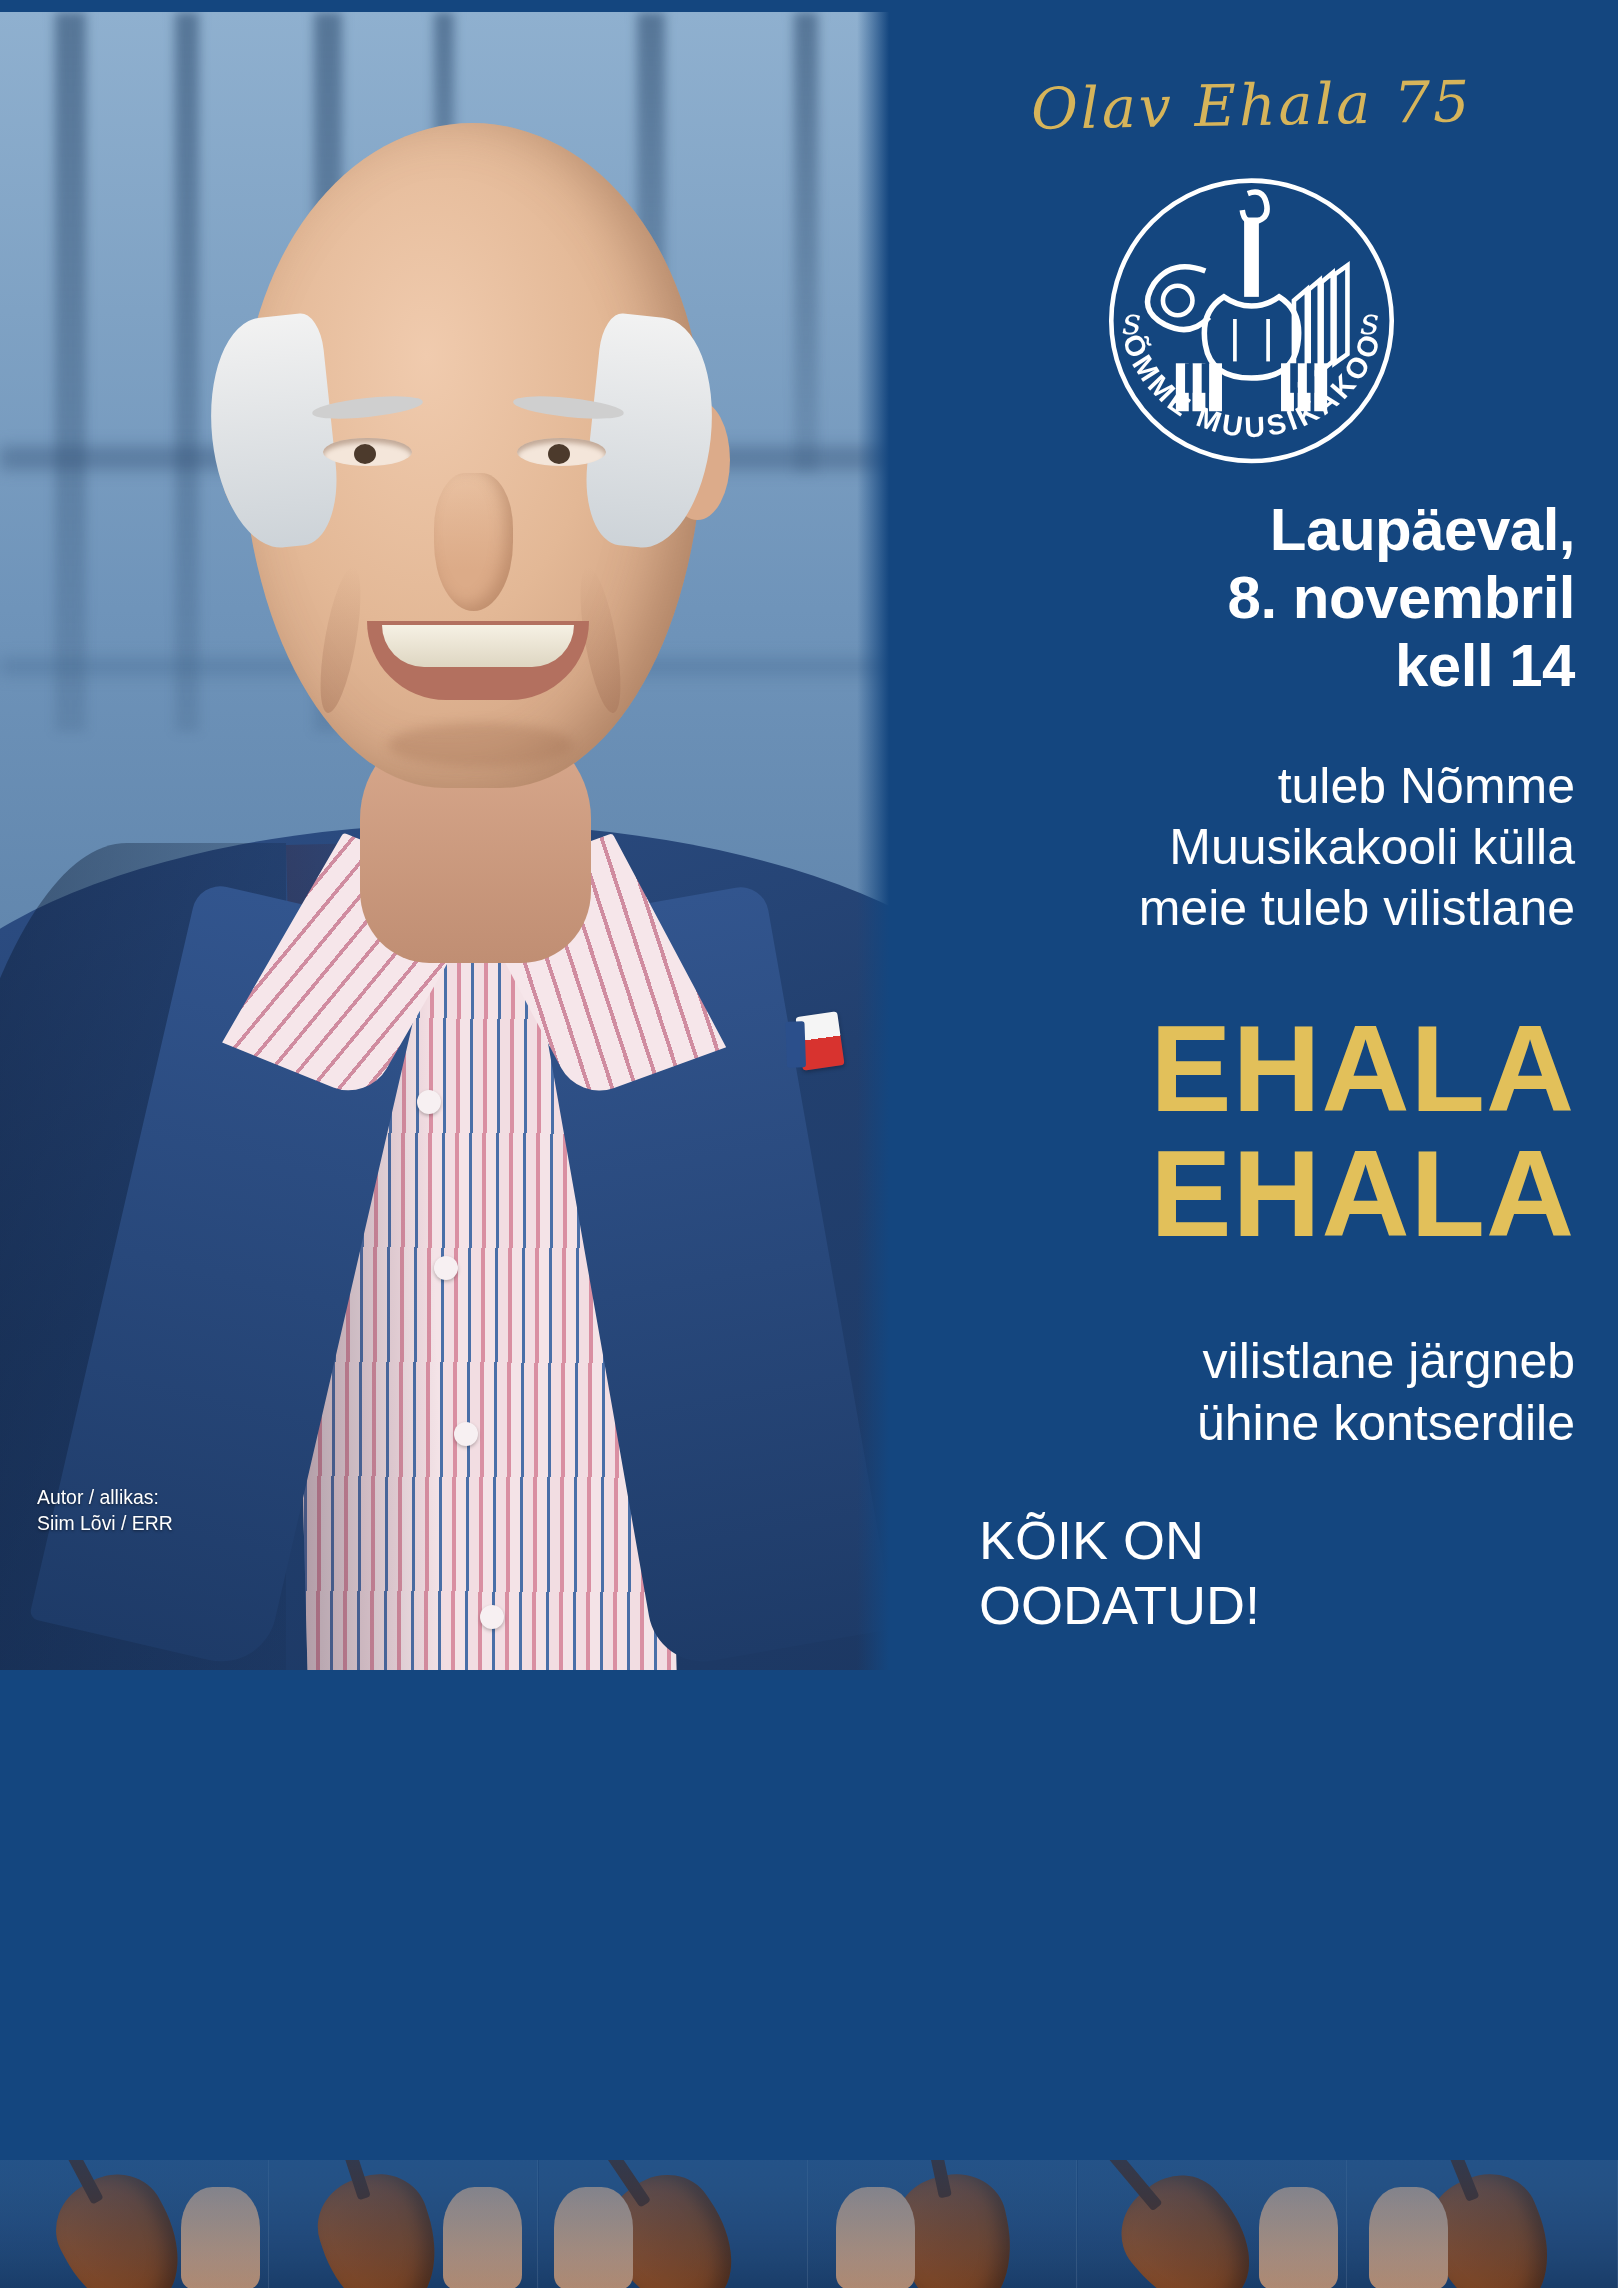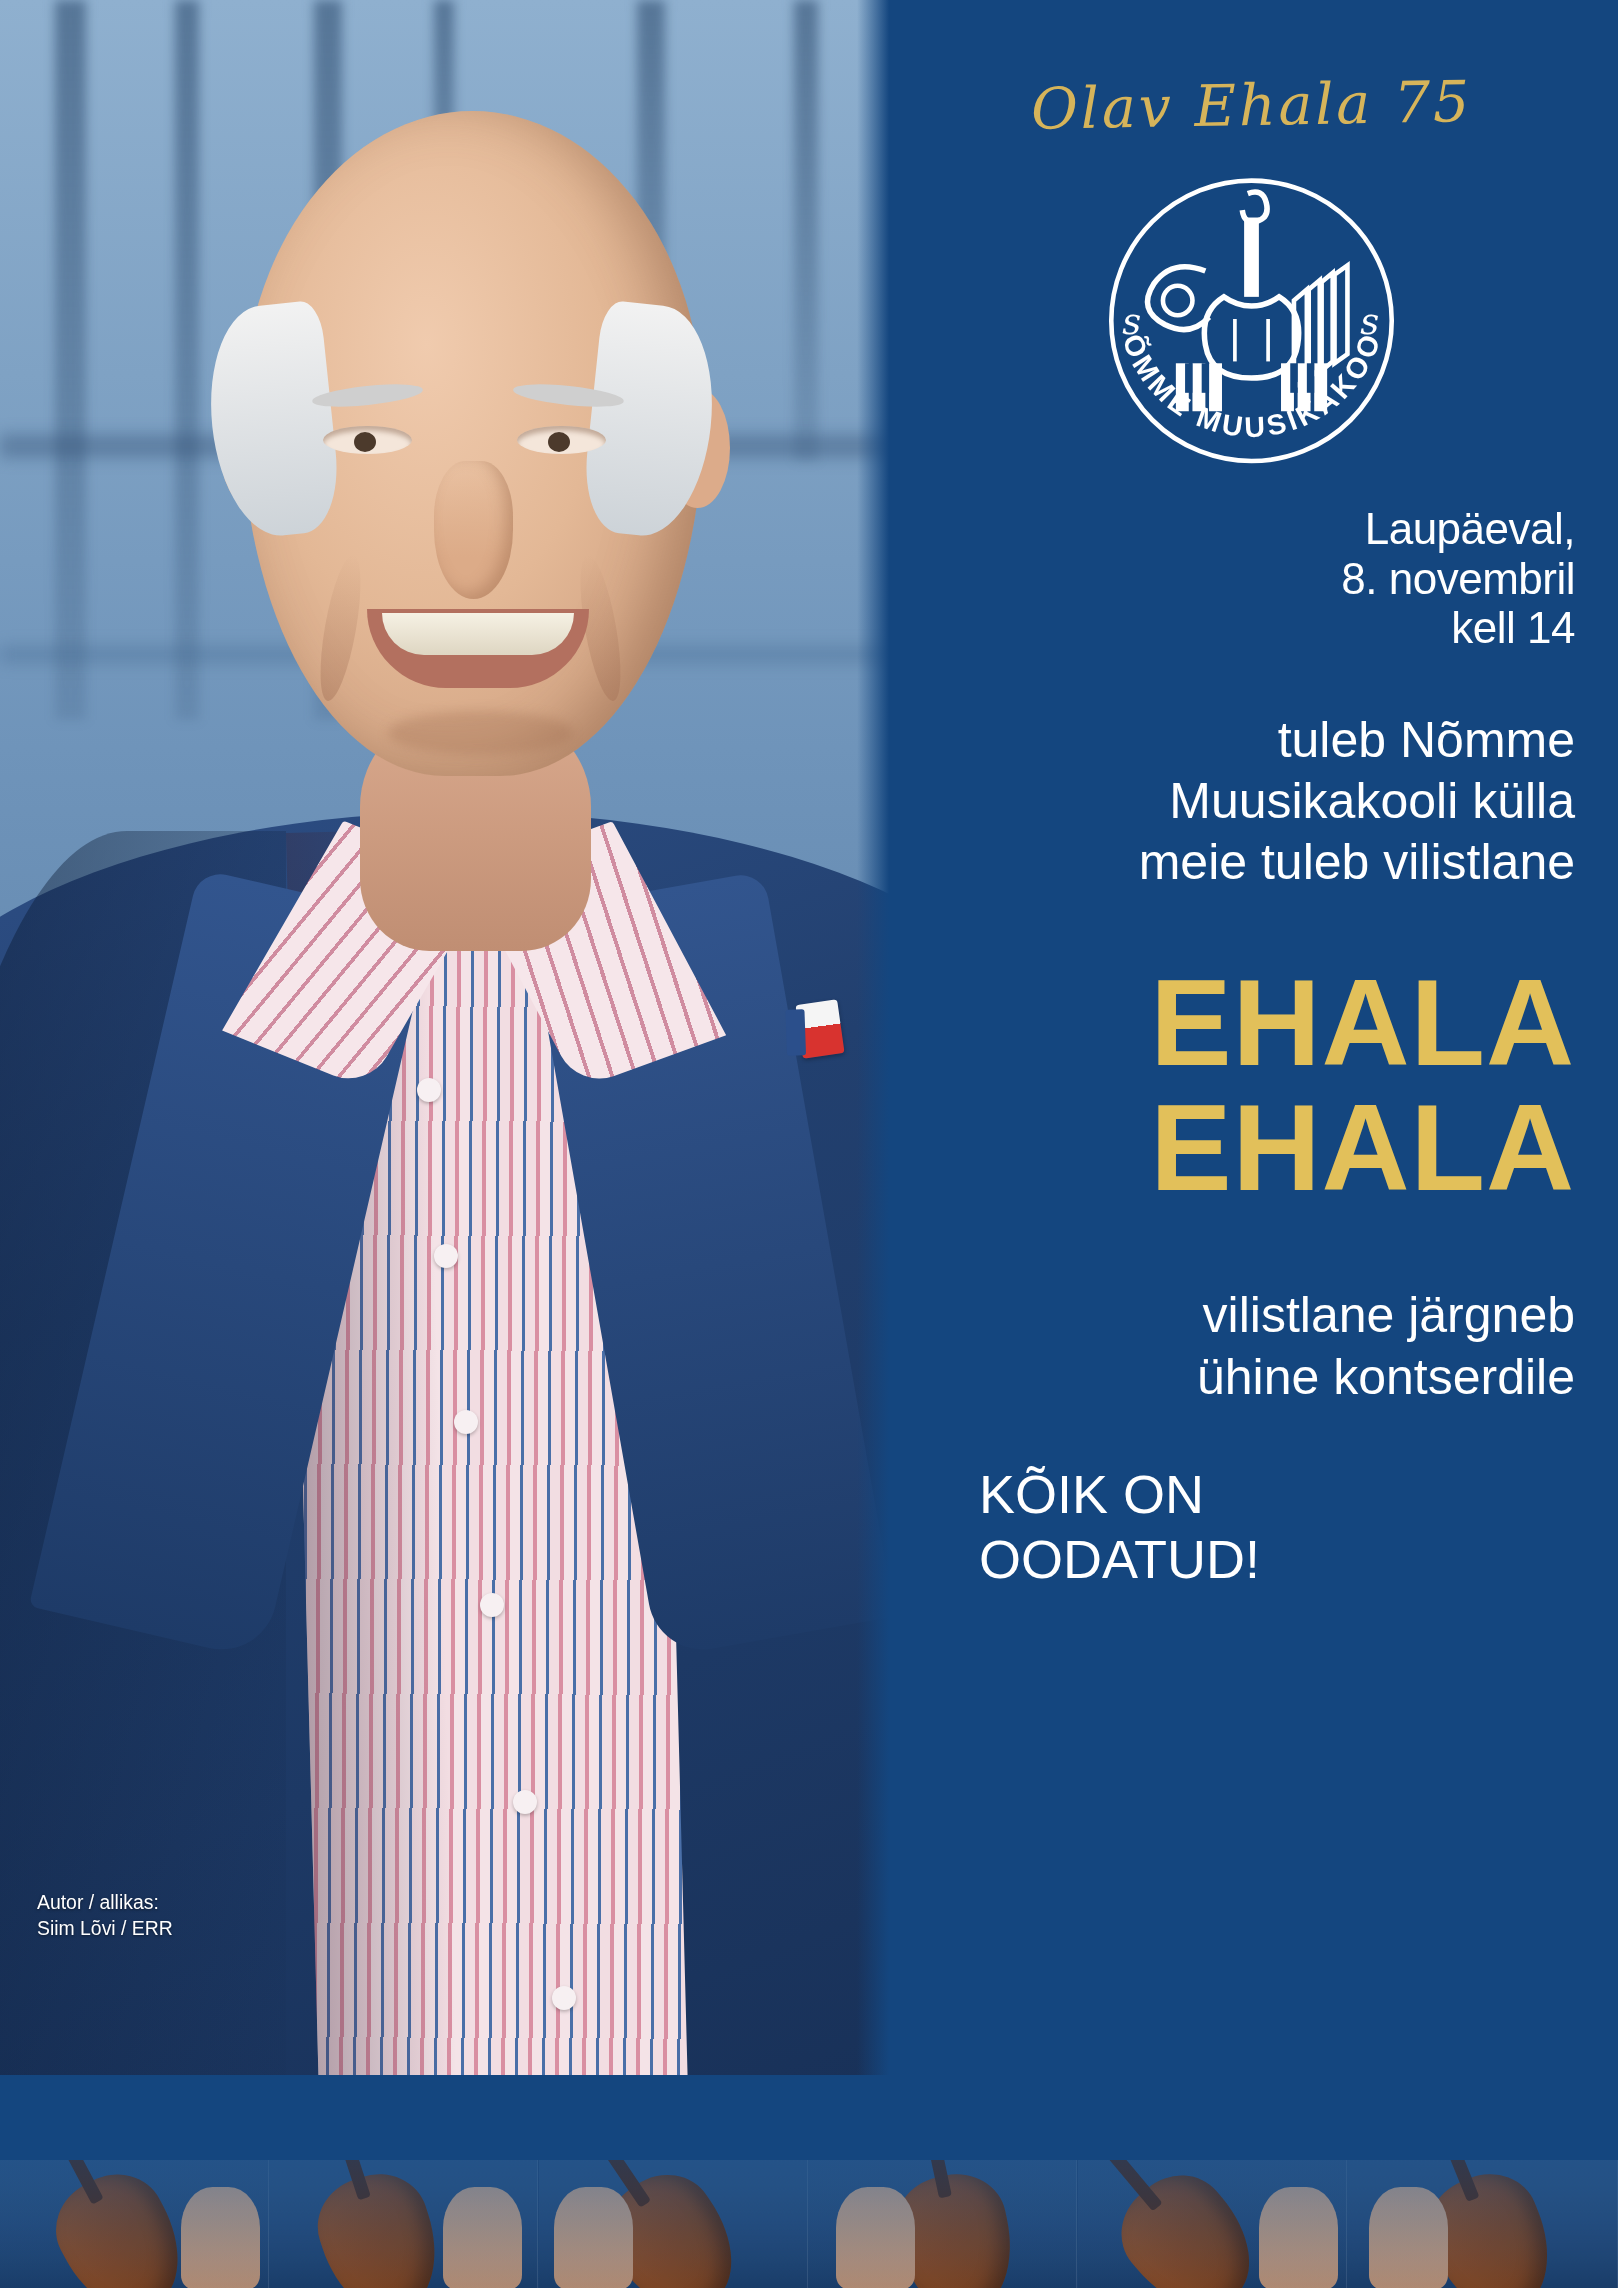--- a/index.html
+++ b/index.html
@@ -12,22 +12,22 @@
   .poster {
     position:relative;
     width:1619px; height:2289px;
     background:#14467f;
     overflow:hidden;
   }
 
   
   .photo-panel {
     position:absolute;
-    left:0; top:0;
-    width:932px; height:2075px;
+    left:0; top:12px;
+    width:932px; height:1658px;
     overflow:hidden;
     background:#7f1d1d;
   }
   
   .photo-bg {
     position:absolute; inset:0;
     background:
       linear-gradient(180deg, #8fb0cf 0%, #7fa2c4 18%, #6f94ba 36%, #5f84ab 60%, #4e7198 85%, #3f6088 100%);
   }
   
@@ -276,23 +276,23 @@
     margin-top:24px;
     display:flex;
     justify-content:center;
   }
   .logo {
     position:relative;
     width:369px; height:314px;
   }
 
   .date {
-    margin-top:28px;
-    font-size:44px;
-    font-weight:normal;
+    margin-top:20px;
+    font-size:60px;
+    font-weight:bold;
     line-height:1.13;
     letter-spacing:-0.5px;
   }
 
   .intro {
     margin-top:57px;
     font-size:50px;
     line-height:1.22;
     font-weight:400;
   }

